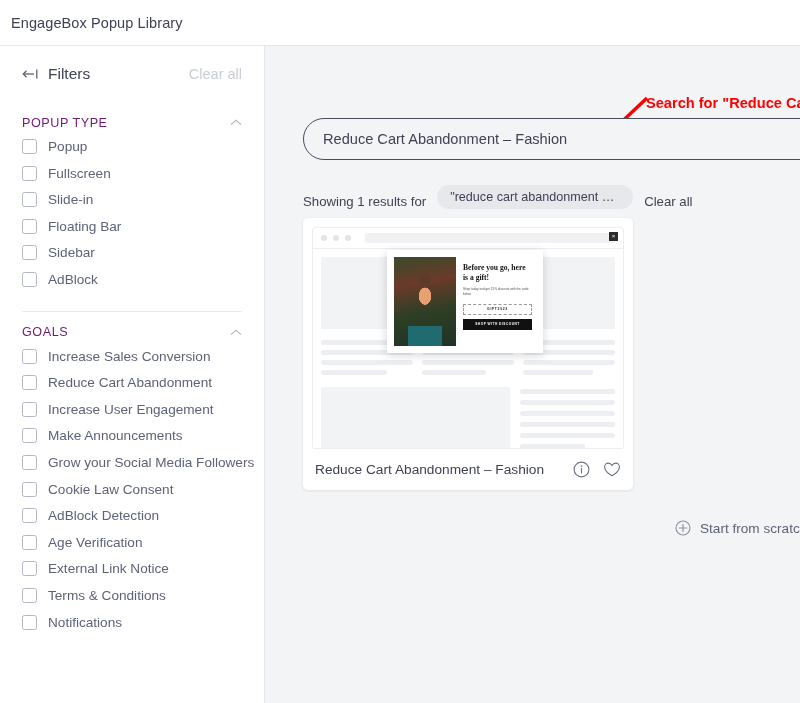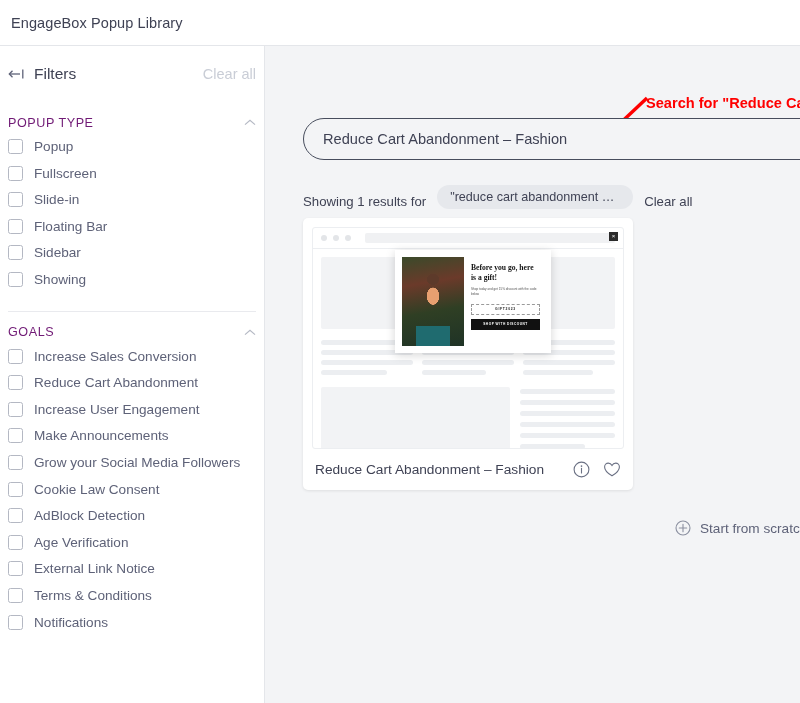--- a/index.html
+++ b/index.html
@@ -24,21 +24,21 @@
   }
 
   
   .body { display: flex; height: 657px; }
 
   
   .sidebar {
     width: 265px; min-width: 265px; height: 657px;
     background: #fff;
     border-right: 1px solid #e4e6ea;
-    padding: 0 8px;
+    padding: 0 22px;
     overflow: hidden;
   }
   .filters-head {
     display: flex; align-items: center;
     height: 56px;
   }
   .collapse-icon {
     width: 17px; height: 13px; margin-right: 9px;
     display: flex; align-items: center; color: #5e6278;
   }
@@ -145,21 +145,21 @@
   .hero { height: 72px; background: #f2f3f5; border-radius: 2px; }
   .lines-row { display: flex; gap: 9px; margin-top: 11px; }
   .lcol { flex: 1; display: flex; flex-direction: column; gap: 5px; }
   .ln { height: 5px; background: #eceef1; border-radius: 3px; }
   .blocks { display: flex; gap: 10px; margin-top: 12px; }
   .big-block { width: 189px; height: 62px; background: #f2f3f5; border-radius: 2px; }
   .side-lines { flex: 1; display: flex; flex-direction: column; gap: 6px; padding-top: 2px; }
 
   
   .popup {
-    position: absolute; left: 82px; top: 22px;
+    position: absolute; left: 74px; top: 22px;
     width: 156px; height: 103px;
     background: #fff;
     box-shadow: 0 2px 9px rgba(0,0,0,.17);
     display: flex; padding: 7px;
   }
   .popup-img {
     width: 62px; height: 89px;
     background:
       radial-gradient(ellipse 16px 22px at 50% 44%, #e8a070 0%, #e8a070 38%, transparent 40%),
       radial-gradient(ellipse 10px 9px at 50% 25%, #5d3a2a 0%, #5d3a2a 60%, transparent 62%),
@@ -266,21 +266,21 @@
         <div class="opt">
           <span class="cb"></span>
           <span class="opt-label">Floating Bar</span>
         </div>
         <div class="opt">
           <span class="cb"></span>
           <span class="opt-label">Sidebar</span>
         </div>
         <div class="opt">
           <span class="cb"></span>
-          <span class="opt-label">Showing</span>
+          <span class="opt-label">AdBlock</span>
         </div>
       </div>
 
       <div class="divider"></div>
 
       <div class="section-head">
         <span class="section-title">GOALS</span>
         <span class="chev">
           <svg width="12" height="7" viewBox="0 0 12 7" fill="none" stroke="currentColor" stroke-width="1.2">
               <path d="M1 5.6 L6 1.2 L11 5.6"></path>

